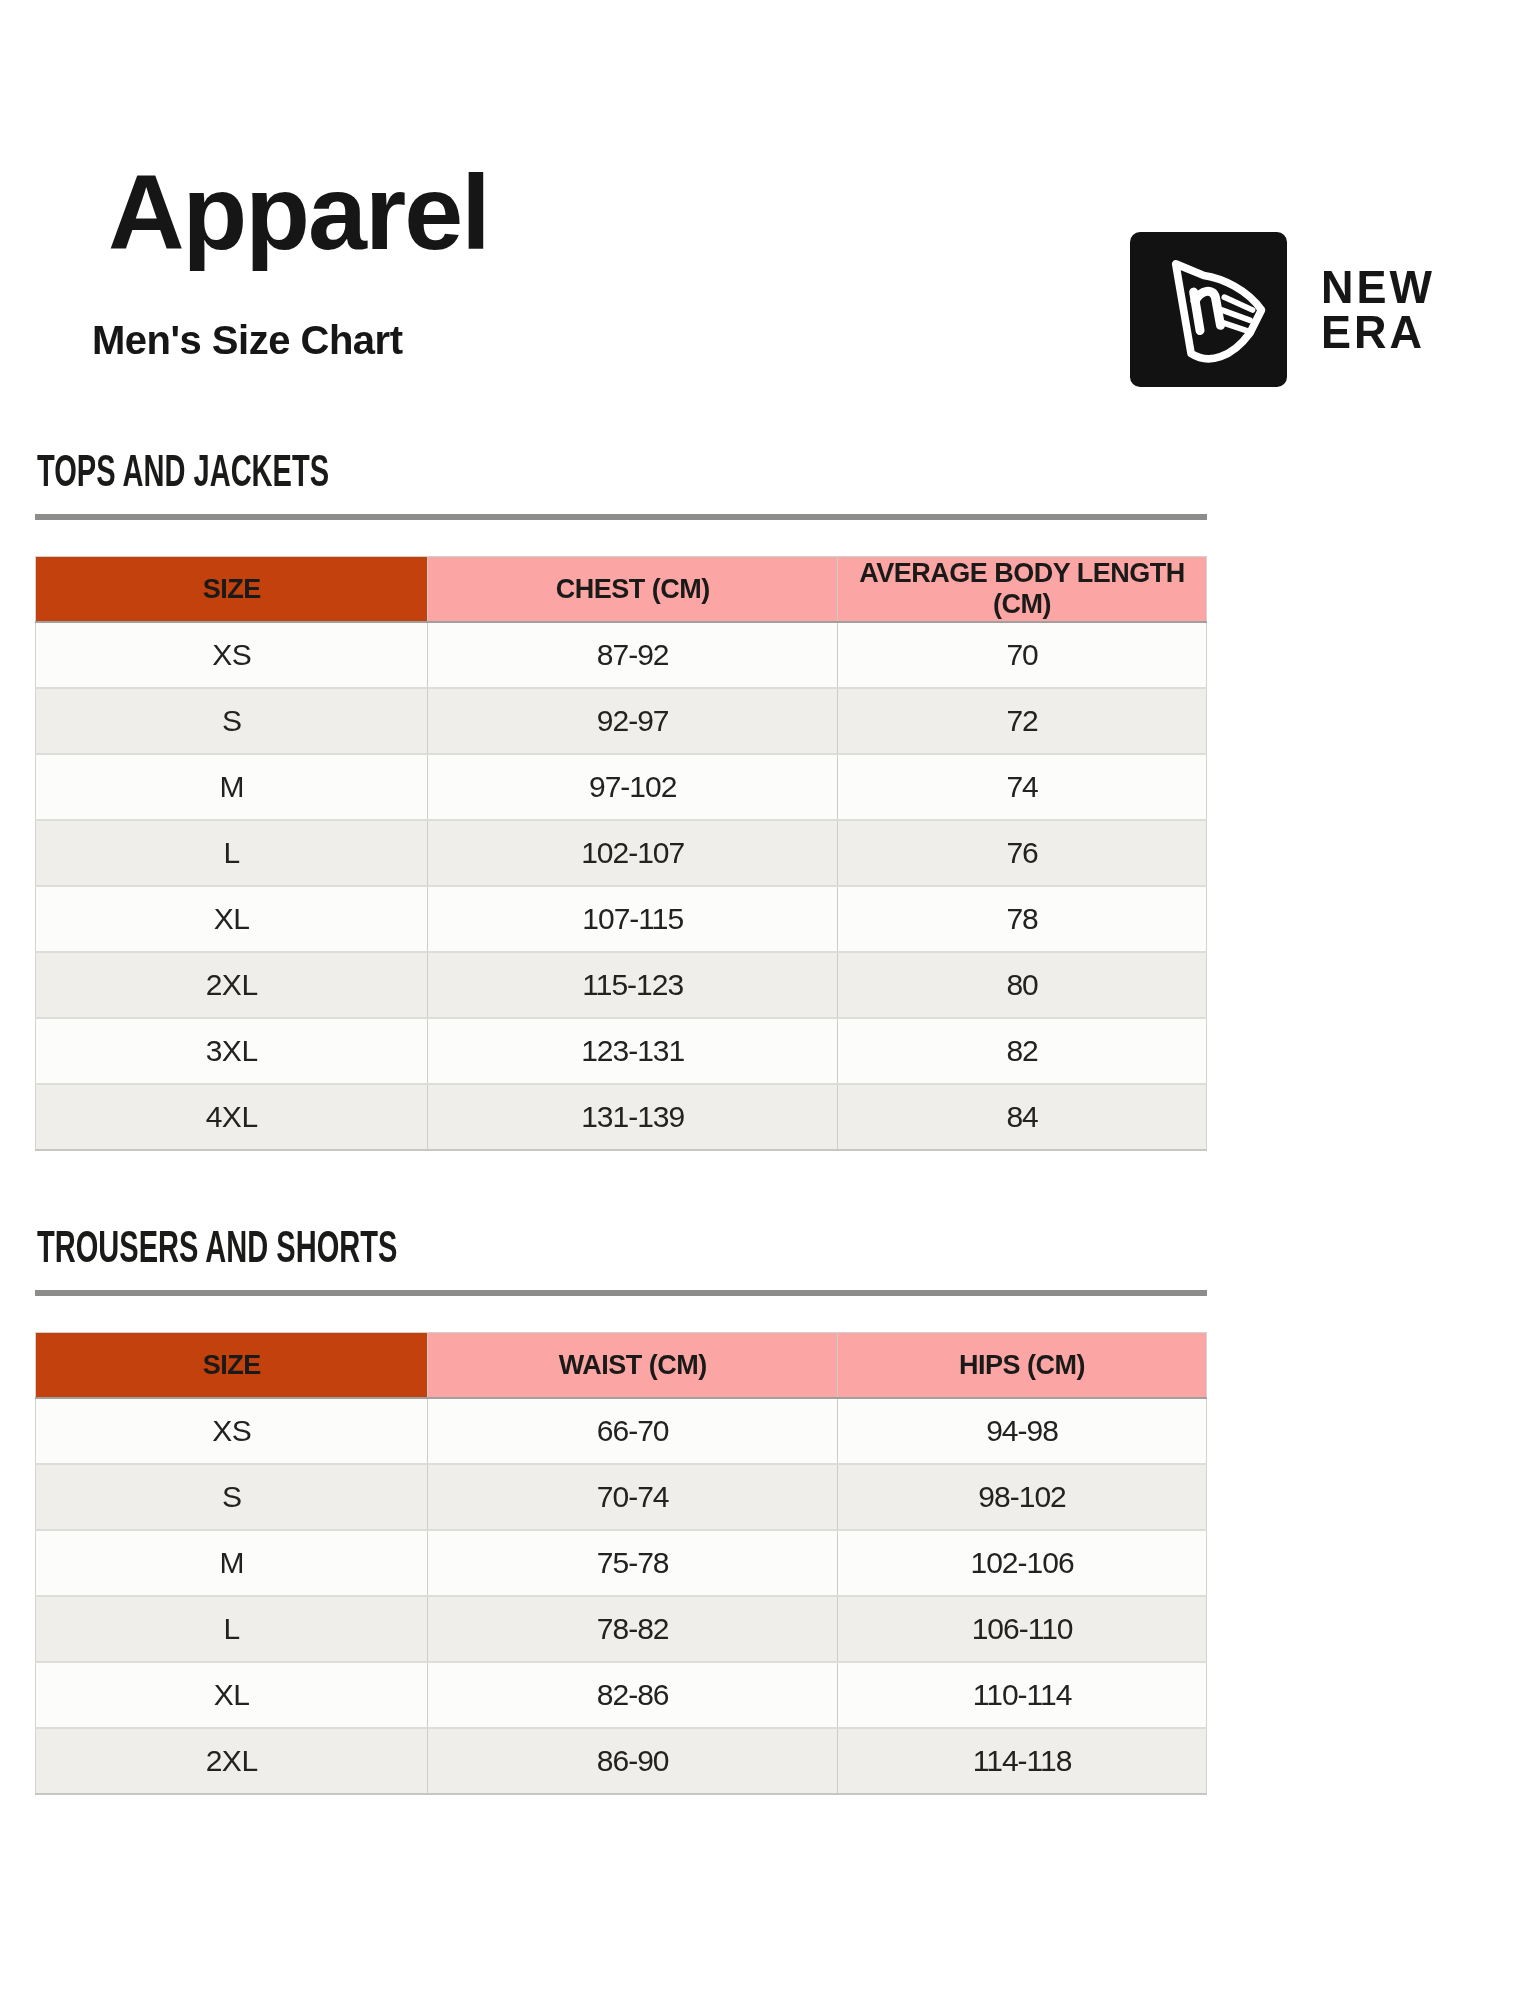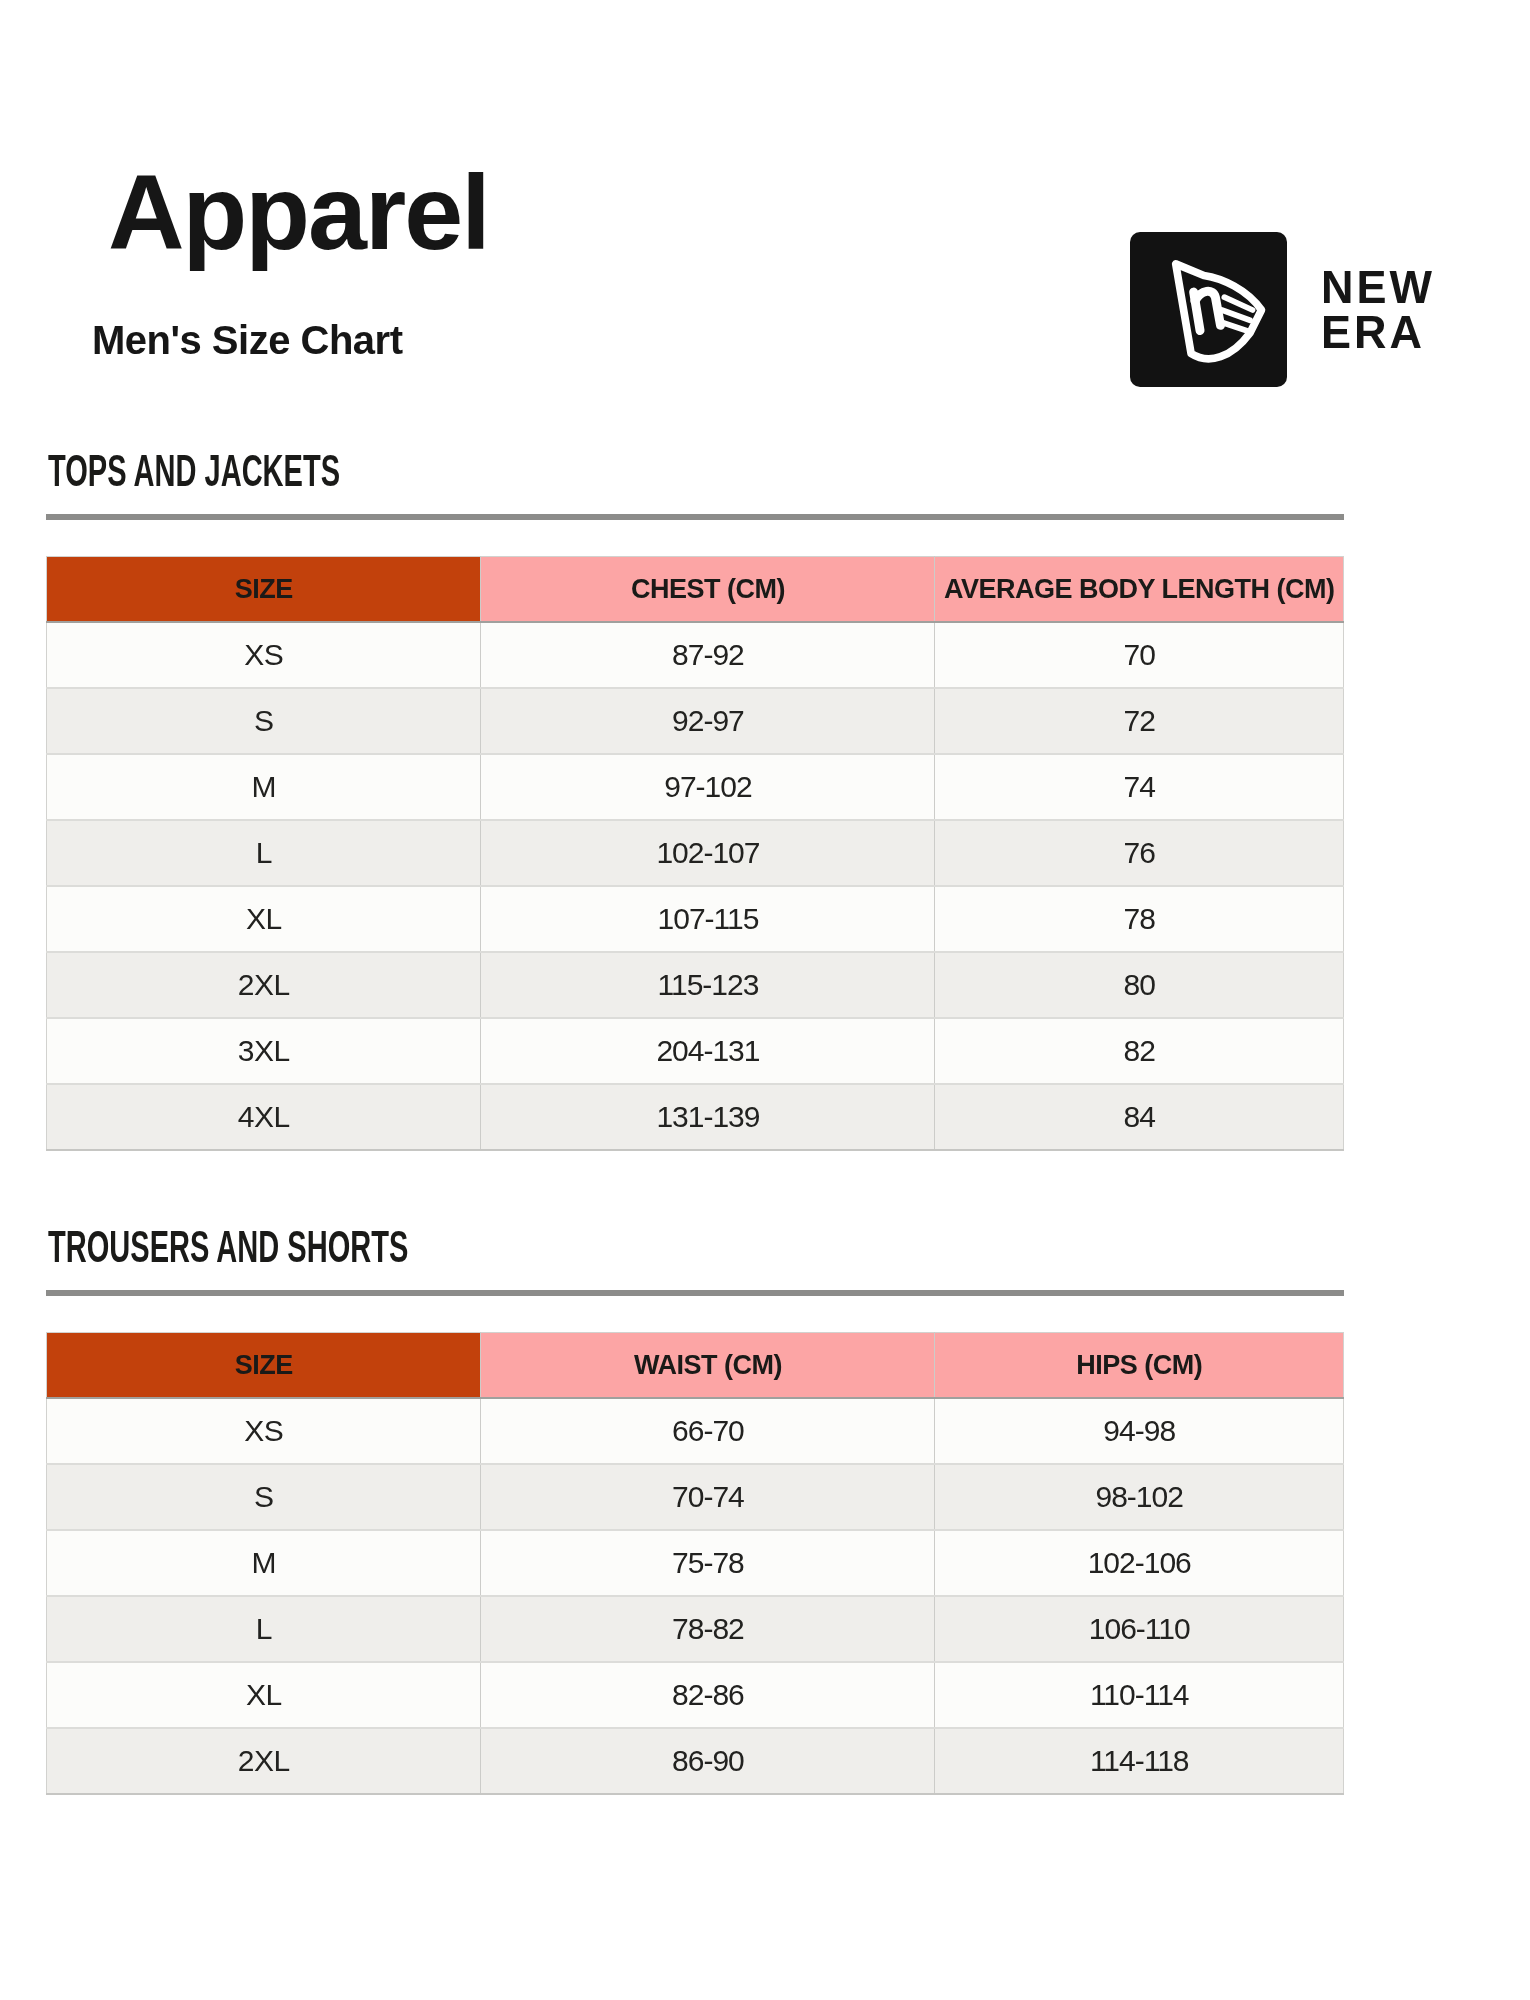--- a/index.html
+++ b/index.html
@@ -65,22 +65,22 @@
     font-size: 45px;
     line-height: 44px;
     letter-spacing: 3px;
     color: #161616;
     transform: scaleY(1.02);
   }
 
   
   #sections-root section {
     position: absolute;
-    left: 46px;
-    width: 1298px;
+    left: 35px;
+    width: 1172px;
   }
   #sections-root section:nth-of-type(1) { top: 452px; }
   #sections-root section:nth-of-type(2) { top: 1228px; }
 
   .section-heading-wrap {
     margin: 0 0 24px 2px;
     height: 38px;
     overflow: visible;
     white-space: nowrap;
   }
@@ -218,21 +218,21 @@
               <td>107-115</td>
               <td>78</td>
             </tr>
             <tr>
               <td>2XL</td>
               <td>115-123</td>
               <td>80</td>
             </tr>
             <tr>
               <td>3XL</td>
-              <td>204-131</td>
+              <td>123-131</td>
               <td>82</td>
             </tr>
             <tr>
               <td>4XL</td>
               <td>131-139</td>
               <td>84</td>
             </tr>
           </tbody>
     </table>
   </section>

